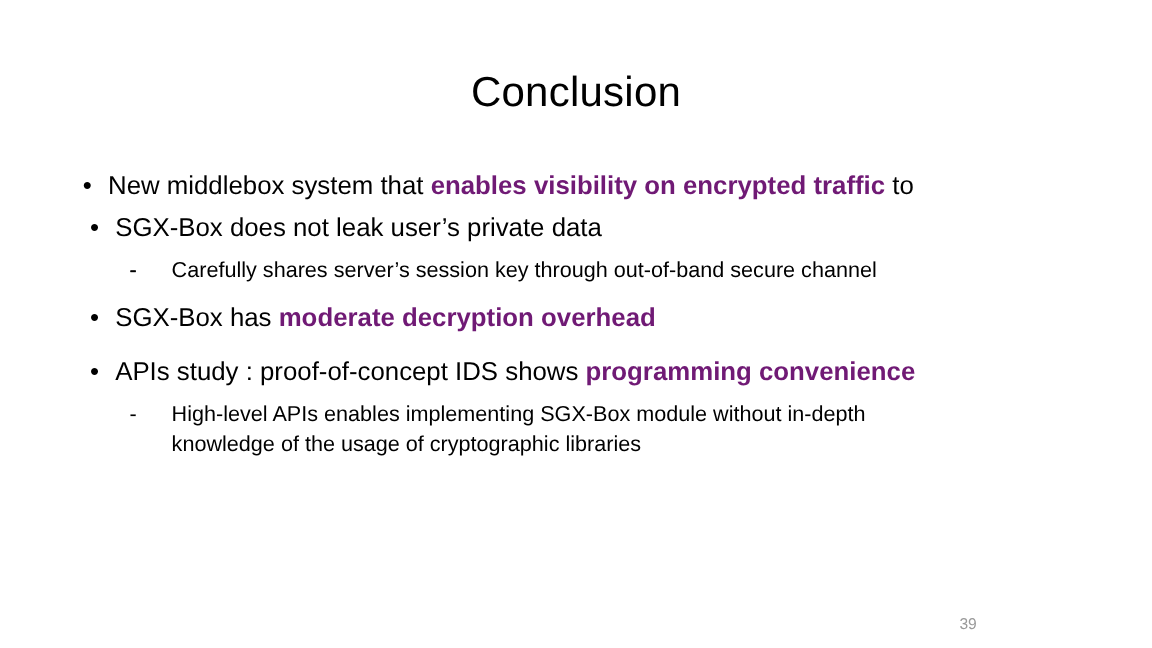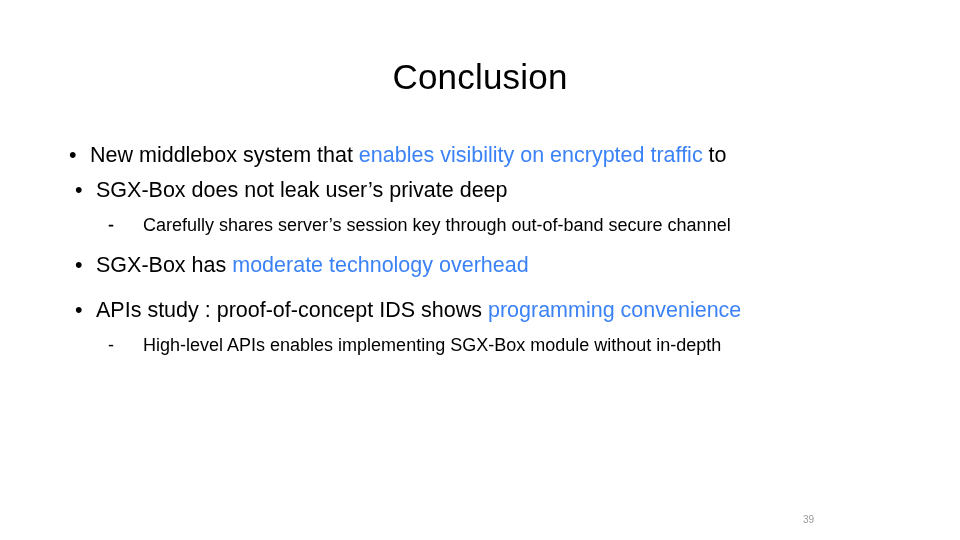--- a/index.html
+++ b/index.html
@@ -78,28 +78,28 @@
     font-size: 18px;
     line-height: 25px;
     color: #000000;
   }
 
   .gap-sm { height: 7px; }
   .gap-md { height: 13px; }
   .gap-lg { height: 15px; }
 
   .b { font-weight: normal; }
-  .red { color: #3b82f6; }
+  .red { color: #701a75; font-weight: bold; }
 
   
   .slide-number {
     position: absolute;
     right: 62px;
     bottom: 13px;
-    font-size: 10px;
+    font-size: 13px;
     color: #9a9a9a;
     line-height: 14px;
   }
 </style>
 </head>
 <body>
 
 <div id="slide">
 
   <div class="slide-title">Conclusion</div>
@@ -108,51 +108,54 @@
 
     <div class="bullet-l1 tight">
       <span class="marker">•</span>
       <span class="b">New middlebox system</span><span> that </span><span class="red">enables visibility on encrypted traffic</span><span> to</span>
     </div>
 
     <div class="gap-sm"></div>
 
     <div class="bullet-l1 indent2">
       <span class="marker">•</span>
-      <span class="b">SGX-Box does not leak user’s private deep</span>
+      <span class="b">SGX-Box does not leak user’s private data</span>
     </div>
 
     <div class="gap-sm"></div>
 
     <div class="bullet-l2">
       <span class="marker">-</span>
     </div>
     <div class="bullet-l2">
       <span class="marker">-</span>
       <span>Carefully shares server’s session key through out-of-band secure channel</span>
     </div>
 
     <div class="gap-md"></div>
 
     <div class="bullet-l1 indent2">
       <span class="marker">•</span>
-      <span>SGX-Box has </span><span class="red">moderate technology overhead</span>
+      <span>SGX-Box has </span><span class="red">moderate decryption overhead</span>
     </div>
 
     <div class="gap-lg"></div>
 
     <div class="bullet-l1 indent2">
       <span class="marker">•</span>
       <span>APIs study : proof-of-concept IDS shows </span><span class="red">programming convenience</span>
     </div>
 
     <div class="gap-sm"></div>
 
     <div class="bullet-l2">
       <span class="marker">-</span>
       <span>High-level APIs enables implementing SGX-Box module without in-depth</span>
     </div>
+    <div class="bullet-l2">
+      <span>knowledge of the usage of cryptographic libraries</span>
+    </div>
 
   </div>
 
   <div class="slide-number">39</div>
 
 </div>
 
 </body></html>

